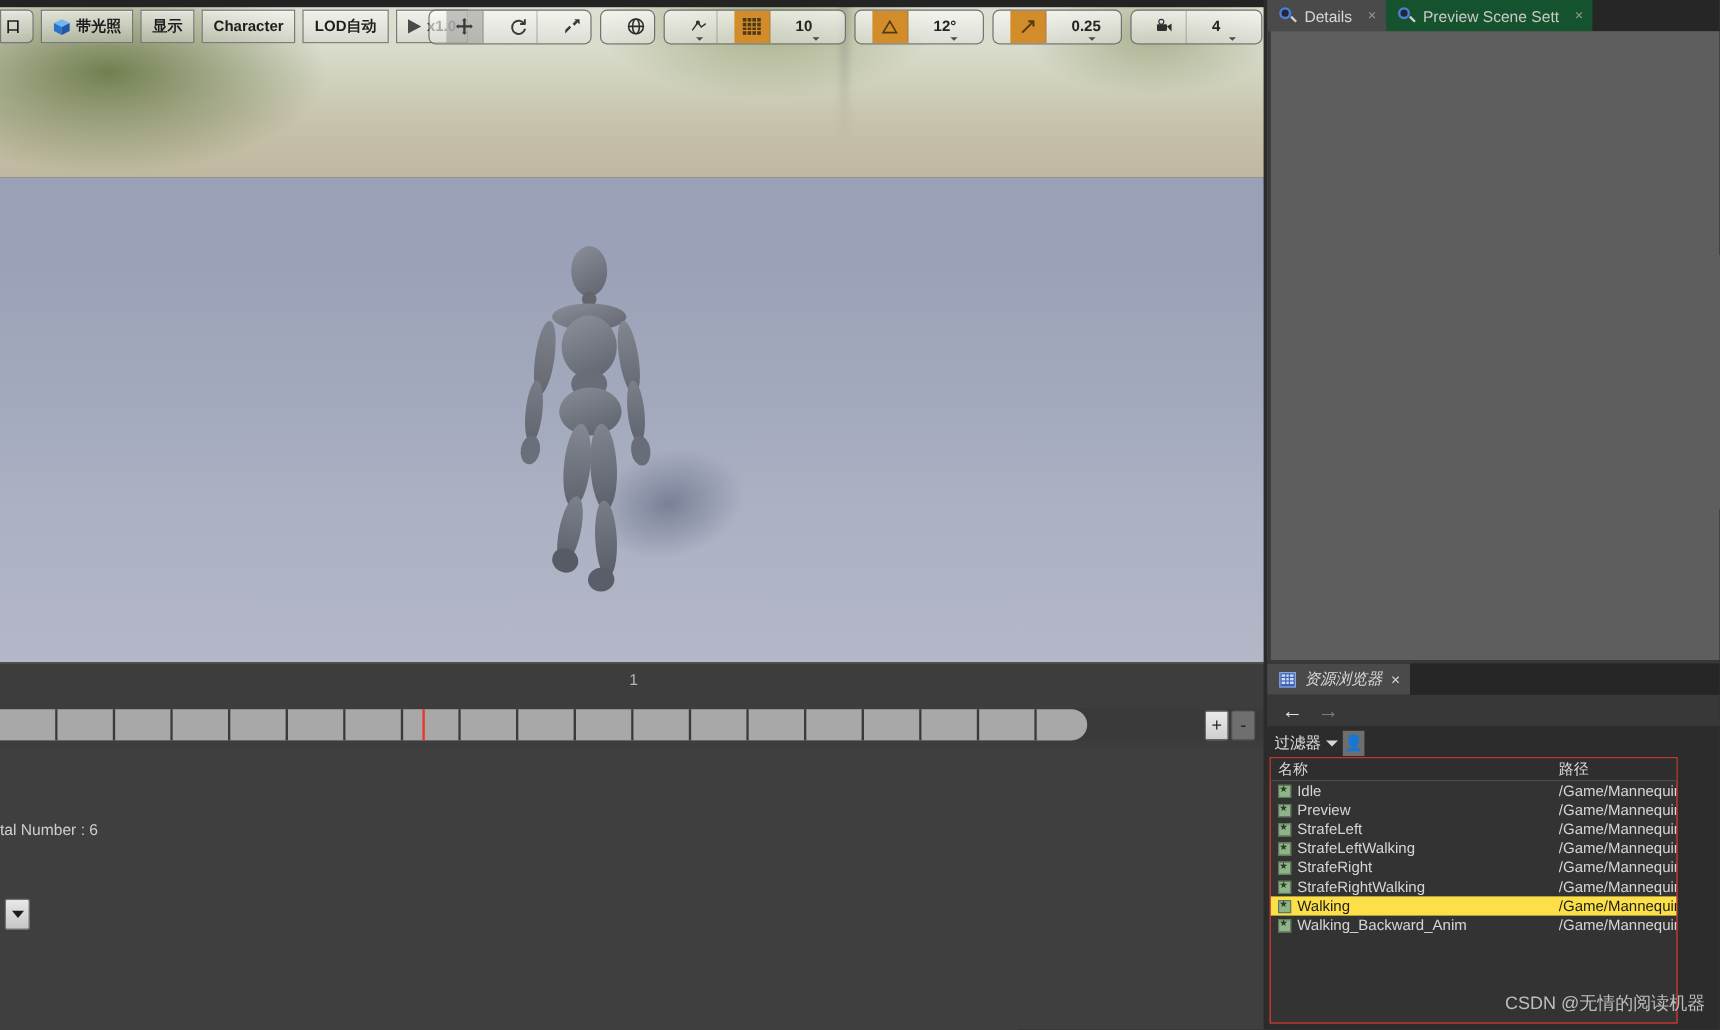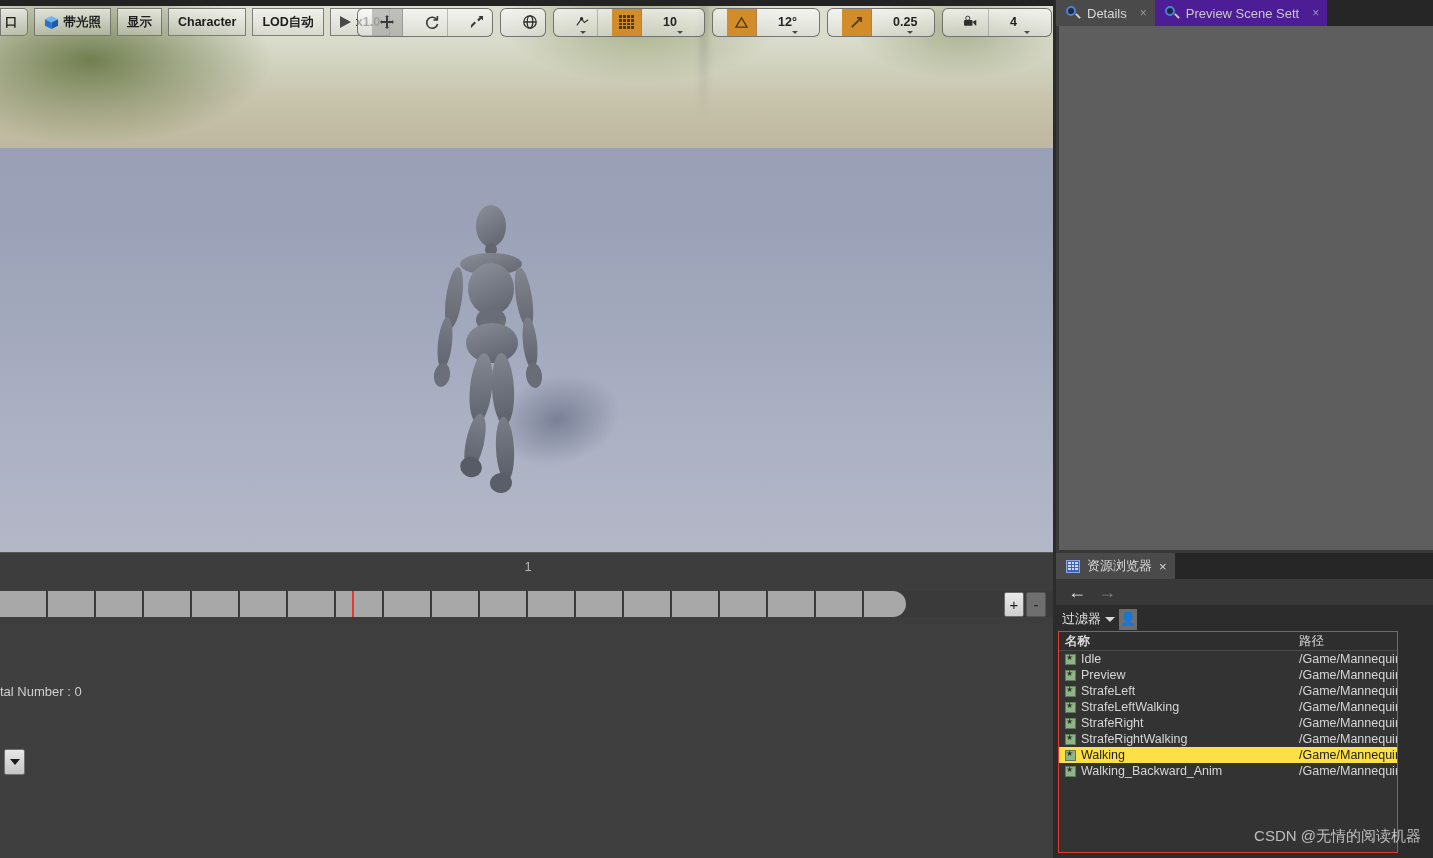--- a/index.html
+++ b/index.html
@@ -116,51 +116,51 @@
   .bl-drop{position:absolute;left:4px;top:749px;width:19px;height:24px;border:1px solid #707070;border-radius:2px;
     background:linear-gradient(180deg,#e8e8e8,#c6c6c6);display:flex;align-items:center;justify-content:center;}
   .bl-drop i{width:0;height:0;border-left:5px solid transparent;border-right:5px solid transparent;border-top:6px solid #1c1c1c;}
 
   
   .right-col{position:absolute;left:1056px;top:0;width:377px;height:858px;background:#383838;}
 
   
   .tabstrip{position:absolute;left:0;top:0;width:377px;height:26px;background:#262626;display:flex;align-items:flex-end;}
   .tab{height:26px;display:flex;align-items:center;gap:7px;padding:0 8px 0 10px;font-size:13px;color:#d7d7d7;background:#4a4a4a;}
-  .tab.inactive{background:#4c1d95;color:#c9c9c9;}
+  .tab.inactive{background:#14532d;color:#c9c9c9;}
   .tab .x{color:#9a9a9a;font-size:12px;margin-left:6px;}
   .mag{width:14px;height:14px;position:relative;display:inline-block;}
   .mag:before{content:"";position:absolute;left:0;top:0;width:10px;height:10px;border:2px solid #4d7fd6;border-radius:50%;box-sizing:border-box;background:#20283a;}
   .mag:after{content:"";position:absolute;left:9px;top:9px;width:6px;height:2px;background:#cfcfcf;transform:rotate(45deg);}
   .details-body{position:absolute;left:0;top:26px;width:377px;height:524px;background:#5e5e5e;}
   .details-body .edge{position:absolute;left:0;top:0;width:3px;height:524px;background:#3a3a3a;}
 
   
   .ab{position:absolute;left:0;top:553px;width:377px;height:305px;background:#2c2c2c;}
   .ab-tabrow{position:absolute;left:0;top:0;width:377px;height:26px;background:#262626;display:flex;align-items:flex-end;}
-  .ab-tab{height:26px;display:flex;align-items:center;gap:7px;padding:0 8px 0 10px;font-size:13px;color:#dadada;background:#4a4a4a;}
+  .ab-tab{height:26px;display:flex;align-items:center;gap:7px;padding:0 8px 0 10px;font-size:13px;color:#dadada;background:#4a4a4a;font-style:italic;}
   .ab-ico{width:14px;height:13px;background:#3c64b4;border:1px solid #8aa6e0;display:grid;grid-template-columns:repeat(3,1fr);grid-template-rows:repeat(3,1fr);gap:1px;padding:1px;box-sizing:border-box;}
   .ab-ico i{background:#cfd9f3;}
   .ab-nav{position:absolute;left:0;top:26px;width:377px;height:26px;background:#383838;display:flex;align-items:center;gap:12px;padding-left:12px;}
   .arrow-l,.arrow-r{font-size:18px;line-height:1;}
   .arrow-l{color:#e3e3e3;}
   .arrow-r{color:#7c7c7c;}
   .ab-filter{position:absolute;left:0;top:54px;width:377px;height:24px;display:flex;align-items:center;gap:4px;padding-left:6px;box-sizing:border-box;font-family:Liberation Serif, serif;}
   .filter-btn{display:flex;align-items:center;gap:4px;color:#e0e0e0;font-size:13px;}
   .filter-btn i{width:0;height:0;border-left:5px solid transparent;border-right:5px solid transparent;border-top:5px solid #d6d6d6;}
   .search-box{flex:1;height:21px;background:#9c9c9c;border:1px solid #6a6a6a;display:flex;align-items:center;padding:0 4px;box-sizing:border-box;}
   .search-box .ph{color:#5a5a5a;font-size:13px;flex:1;}
   .search-box .mg{width:15px;height:15px;position:relative;}
   .search-box .mg:before{content:"";position:absolute;left:1px;top:0;width:10px;height:10px;border:2px solid #1d1d1d;border-radius:50%;box-sizing:border-box;}
   .search-box .mg:after{content:"";position:absolute;left:9px;top:10px;width:6px;height:2px;background:#1d1d1d;transform:rotate(45deg);}
   .person-btn{width:18px;height:21px;background:#6e6e6e;display:flex;align-items:center;justify-content:center;color:#ddd;font-size:13px;}
 
   .ab-list{position:absolute;left:2px;top:78px;width:340px;height:222px;border:1px solid #e23b30;box-sizing:border-box;background:#333;}
   .ab-head{height:18px;background:#2e2e2e;display:flex;align-items:center;color:#d8d8d8;font-size:12.5px;border-bottom:1px solid #4a4a4a;}
-  .ab-head .c1{width:240px;padding-left:6px;box-sizing:border-box;font-weight:bold;}
+  .ab-head .c1{width:240px;padding-left:6px;box-sizing:border-box;}
   .ab-head .c2{flex:1;}
   .ab-row{height:16px;display:flex;align-items:center;font-size:12.5px;color:#d6d6d6;}
   .ab-row.sel{background:#fde047;color:#1d1d1d;}
   .ab-row .n{width:240px;display:flex;align-items:center;gap:5px;padding-left:6px;box-sizing:border-box;white-space:nowrap;}
   .ab-row .p{flex:1;white-space:nowrap;overflow:hidden;}
   .anim-ico{width:11px;height:11px;background:#8fb487;border:1px solid #5f7a59;box-sizing:border-box;position:relative;flex:none;}
   .anim-ico:after{content:"★";position:absolute;left:0;top:-3px;font-size:8px;color:#2c3a2a;line-height:11px;}
 
   .watermark{position:absolute;right:12px;bottom:12px;color:#c9c9c9;font-size:15px;opacity:.92;}
   .topbar-black{position:absolute;left:0;top:0;width:1056px;height:6px;background:#232323;}
@@ -365,21 +365,21 @@
       <div class="tl-num">
         <span>1</span>
       </div>
       <div class="tl-spin">
         <span class="plus">+</span>
         <span class="minus">-</span>
       </div>
     </div>
 
     <div class="bl-panel">
-      <div class="bl-total">tal Number : 0</div>
+      <div class="bl-total">tal Number : 6</div>
     </div>
     <div class="bl-drop">
         <i></i>
       </div>
   </div>
 
   <div class="divider-v"></div>
 
   <div class="right-col">
 

